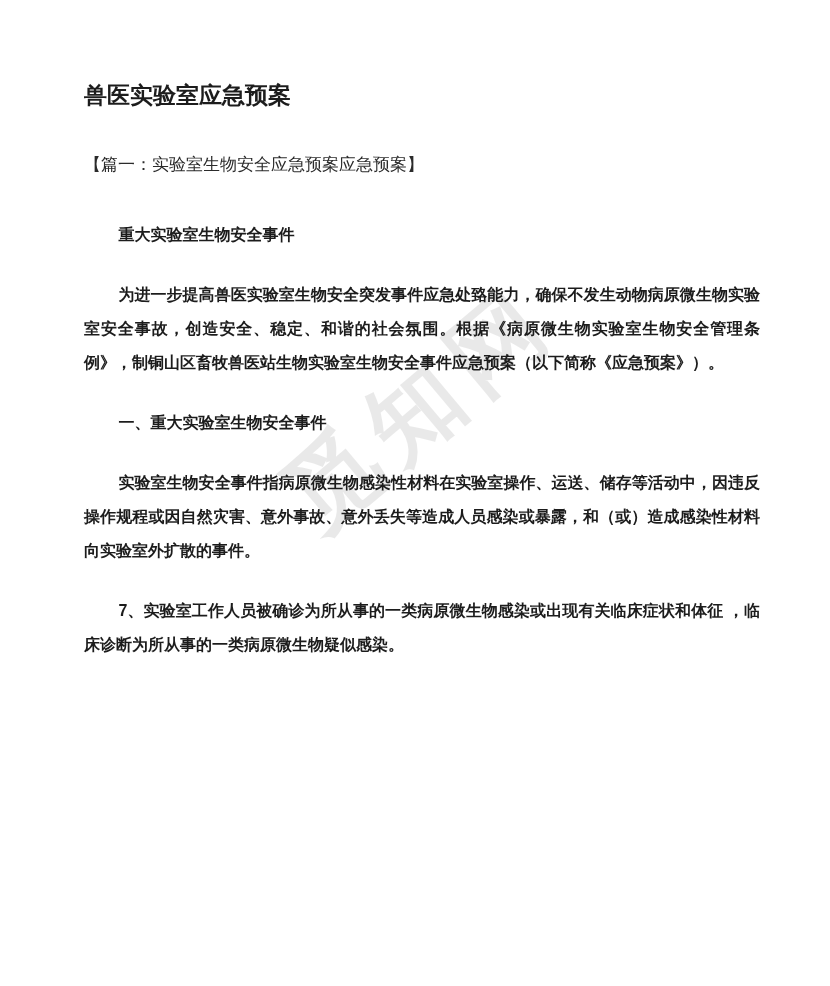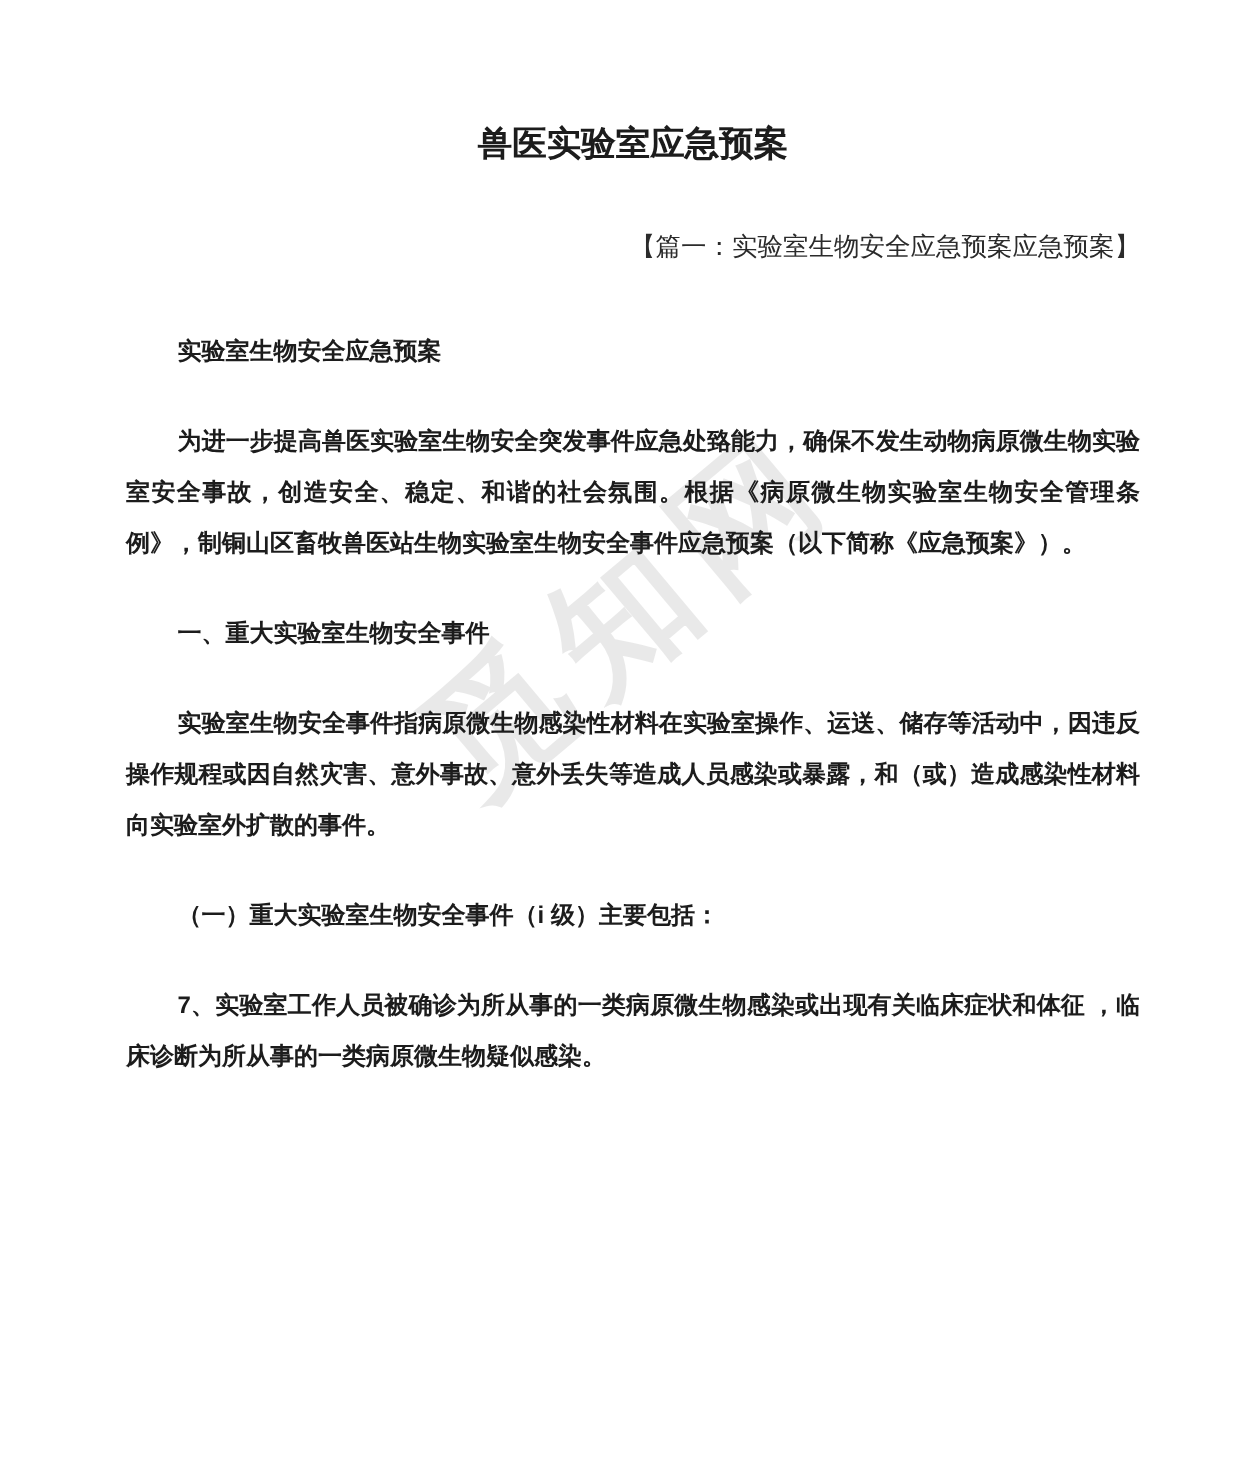--- a/index.html
+++ b/index.html
@@ -32,28 +32,27 @@
   }
   .content {
     position: relative;
     z-index: 1;
     padding: 78px 70px 0 84px;
   }
   .doc-title {
     font-size: 23px;
     font-weight: 700;
     line-height: 34px;
-    text-align: center;
     margin: 0 0 40px 0;
   }
   .doc-subtitle {
     font-size: 17px;
     font-weight: 400;
     line-height: 26px;
-    text-align: right;
+    text-align: left;
     margin: 0 0 40px 0;
     color: #2b2b2b;
   }
   .para {
     font-size: 16px;
     font-weight: 700;
     line-height: 34px;
     text-align: justify;
     text-indent: 2.15em;
     margin: 0 0 26px 0;
@@ -65,28 +64,27 @@
 <div class="page">
 
   <div class="watermark">觅知网</div>
 
   <div class="content">
 
     <h1 class="doc-title">兽医实验室应急预案</h1>
 
     <p class="doc-subtitle">【篇一：实验室生物安全应急预案应急预案】</p>
 
-    <p class="para">实验室生物安全应急预案</p>
+    <p class="para">重大实验室生物安全事件</p>
 
     <p class="para">为进一步提高兽医实验室生物安全突发事件应急处臵能力，确保不发生动物病原微生物实验室安全事故，创造安全、稳定、和谐的社会氛围。根据《病原微生物实验室生物安全管理条例》，制铜山区畜牧兽医站生物实验室生物安全事件应急预案（以下简称《应急预案》）。</p>
 
     <p class="para">一、重大实验室生物安全事件</p>
 
     <p class="para">实验室生物安全事件指病原微生物感染性材料在实验室操作、运送、储存等活动中，因违反操作规程或因自然灾害、意外事故、意外丢失等造成人员感染或暴露，和（或）造成感染性材料向实验室外扩散的事件。</p>
 
 
-    <p class="para">（一）重大实验室生物安全事件（i 级）主要包括：</p>
 
     <p class="para">7、实验室工作人员被确诊为所从事的一类病原微生物感染或出现有关临床症状和体征 ，临床诊断为所从事的一类病原微生物疑似感染。</p>
 
 
   </div>
 </div>
 
 </body></html>

